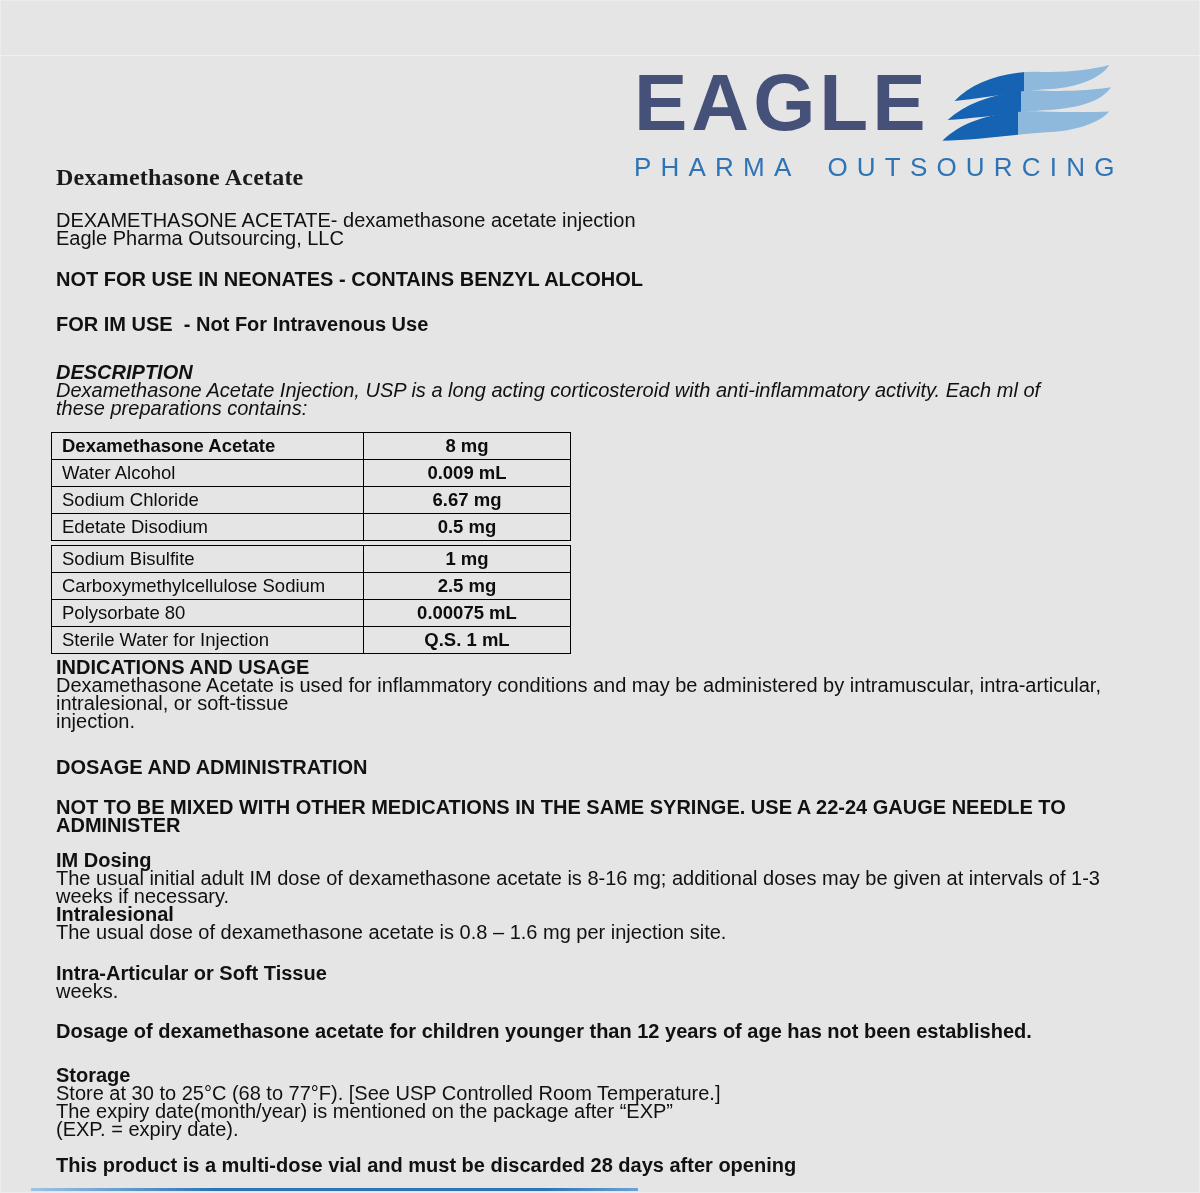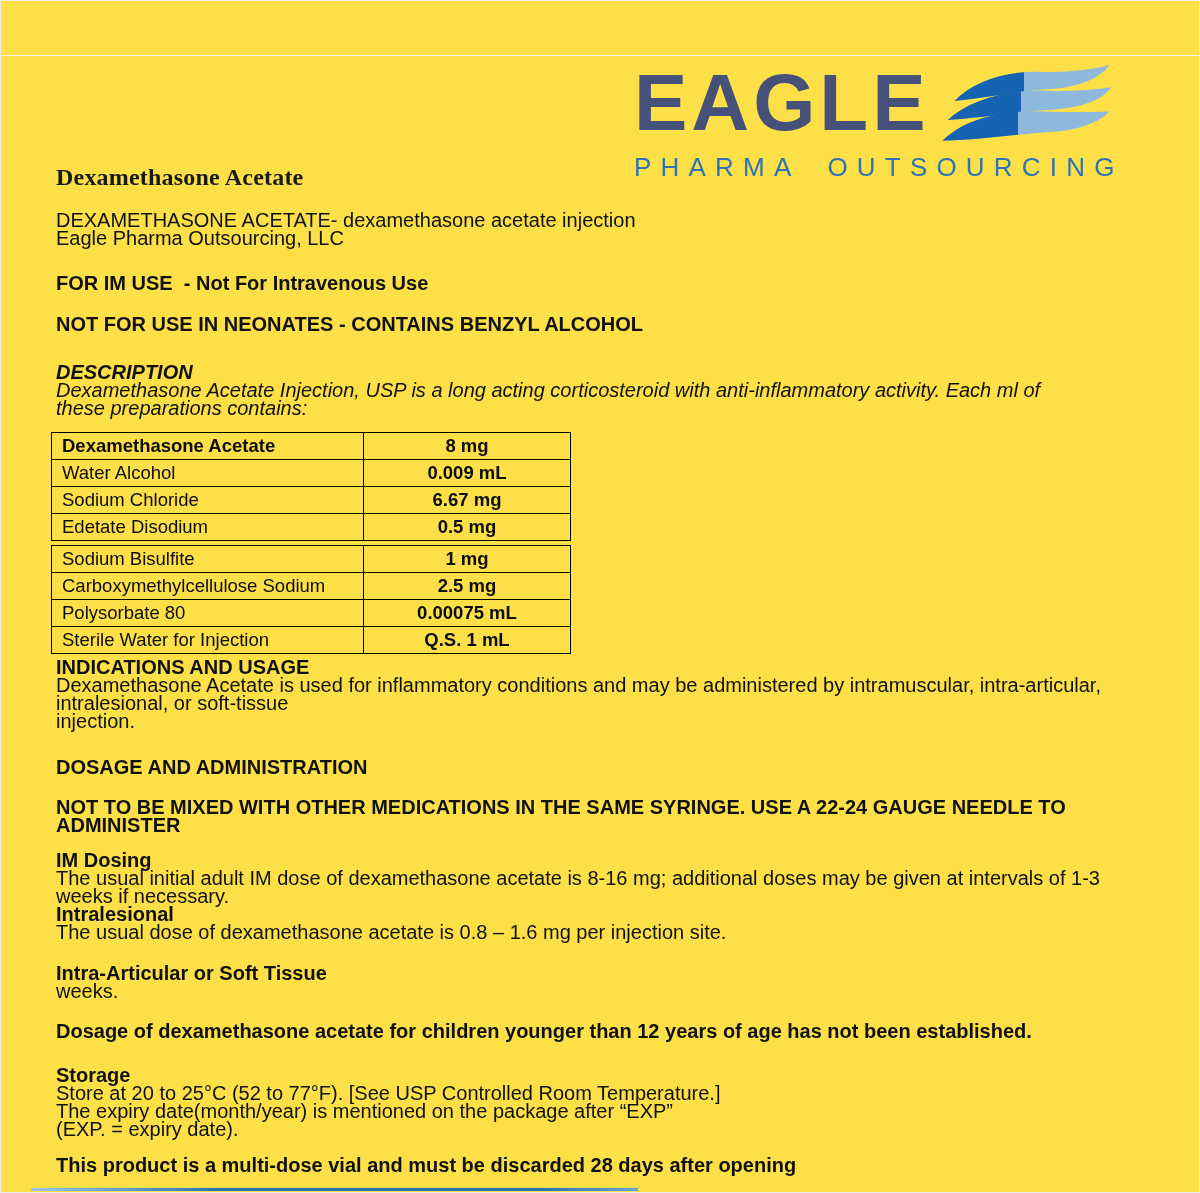--- a/index.html
+++ b/index.html
@@ -1,20 +1,20 @@
 <!DOCTYPE html>
 <html><head>
 <meta charset="utf-8">
 <style>
   * { margin:0; padding:0; box-sizing:border-box; }
   html,body { background:#fff; }
   .page {
     position:relative;
     width:1200px; height:1193px;
-    background:#fde047;
+    background:#e5e5e5;
     overflow:hidden;
     font-family:"Liberation Sans", sans-serif;
     color:#111;
     border:1px solid #ececec;
   }
   .top-hairline { position:absolute; top:54px; left:0; width:100%; height:1px; background:#f0f0f0; }
 
   
   .logo { position:absolute; top:60px; left:633px; width:482px; }
   .logo-row { display:flex; align-items:flex-start; }
@@ -100,23 +100,23 @@
 
   <div class="content">
 
     <h1 class="doc-title">Dexamethasone Acetate</h1>
 
     <div class="subtitle">
       <div class="line">DEXAMETHASONE ACETATE- dexamethasone acetate injection</div>
       <div class="line">Eagle Pharma Outsourcing, LLC</div>
     </div>
 
+    <div class="line b warn-neo">NOT FOR USE IN NEONATES - CONTAINS BENZYL ALCOHOL</div>
+
     <div class="line b warn-im">FOR IM USE  - Not For Intravenous Use</div>
-
-    <div class="line b warn-neo">NOT FOR USE IN NEONATES - CONTAINS BENZYL ALCOHOL</div>
 
     <div class="sec-description">
       <div class="line b">DESCRIPTION</div>
       <div class="line">Dexamethasone Acetate Injection, USP is a long acting corticosteroid with anti-inflammatory activity. Each ml of</div>
       <div class="line">these preparations contains:</div>
     </div>
 
     <div class="tbl-wrap">
       <table class="ing">
         <tbody>
@@ -182,21 +182,21 @@
 
     <div class="sec-intraarticular">
       <div class="line b">Intra-Articular or Soft Tissue</div>
       <div class="line">weeks.</div>
     </div>
 
     <div class="line b warn-children">Dosage of dexamethasone acetate for children younger than 12 years of age has not been established.</div>
 
     <div class="sec-storage">
       <div class="line b">Storage</div>
-      <div class="line">Store at 20 to 25°C (52 to 77°F). [See USP Controlled Room Temperature.]</div>
+      <div class="line">Store at 30 to 25°C (68 to 77°F). [See USP Controlled Room Temperature.]</div>
       <div class="line">The expiry date(month/year) is mentioned on the package after “EXP”</div>
       <div class="line">(EXP. = expiry date).</div>
     </div>
 
     <div class="line b warn-multidose">This product is a multi-dose vial and must be discarded 28 days after opening</div>
 
   </div>
 
   <div class="bottom-rule"></div>
 </div>

